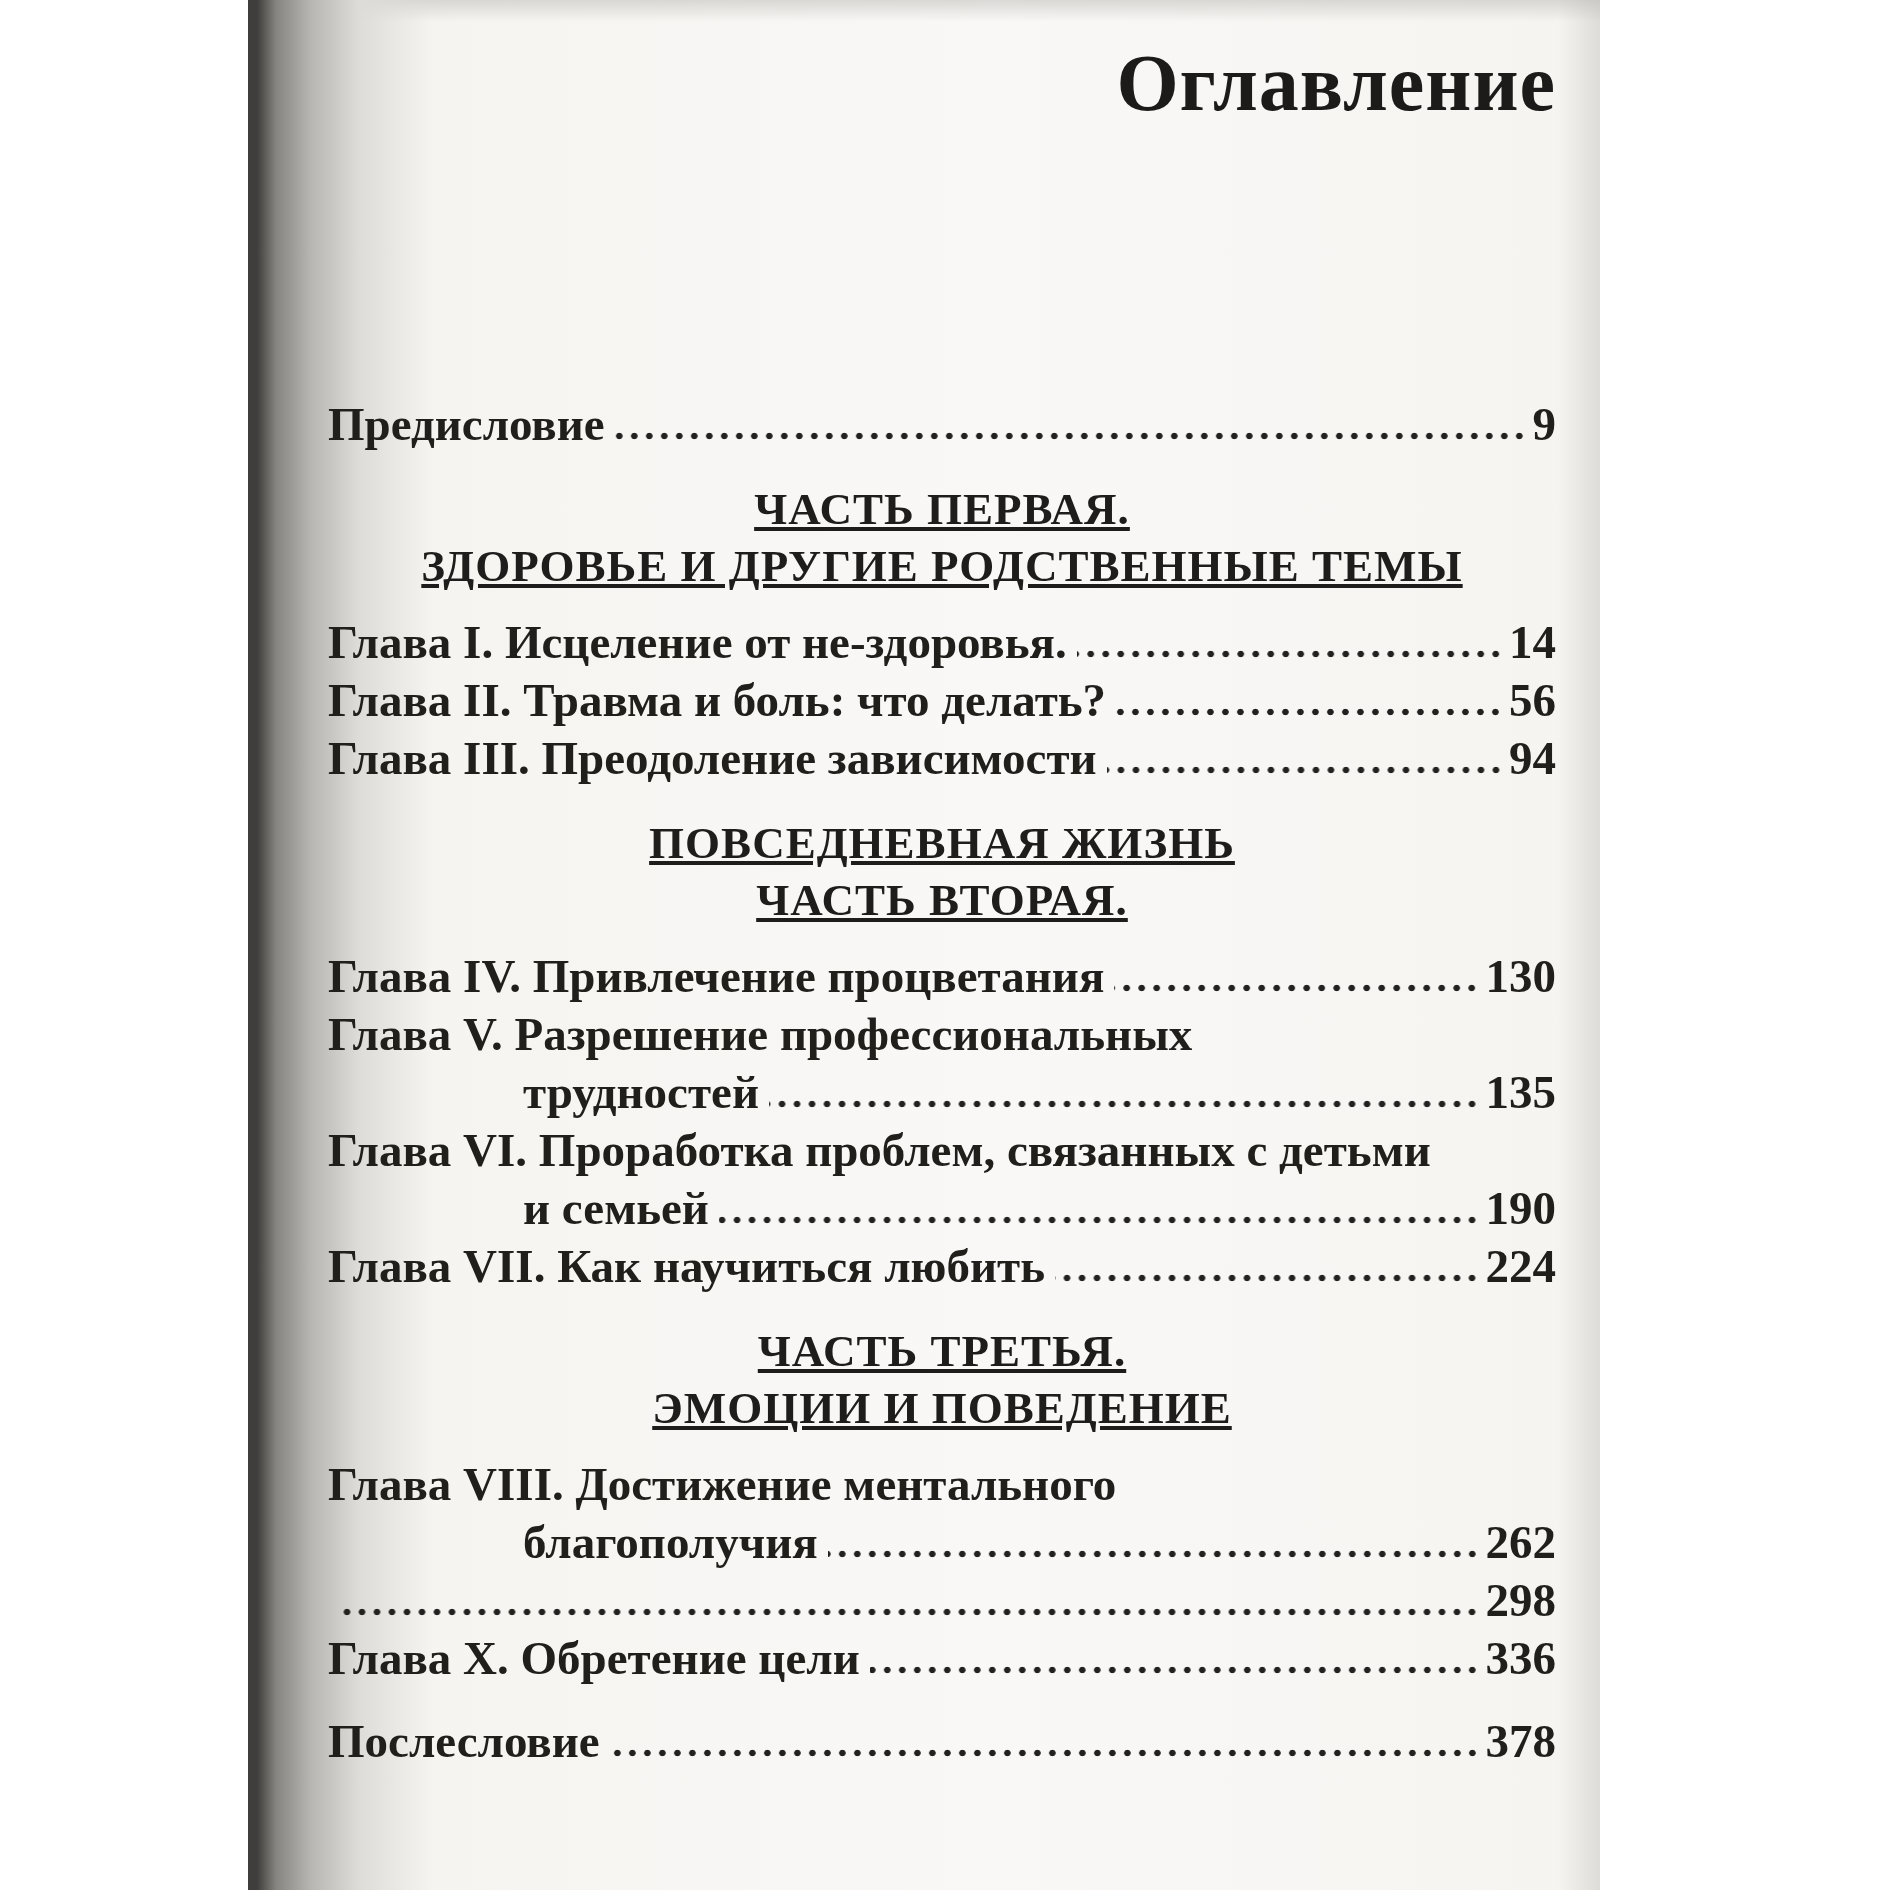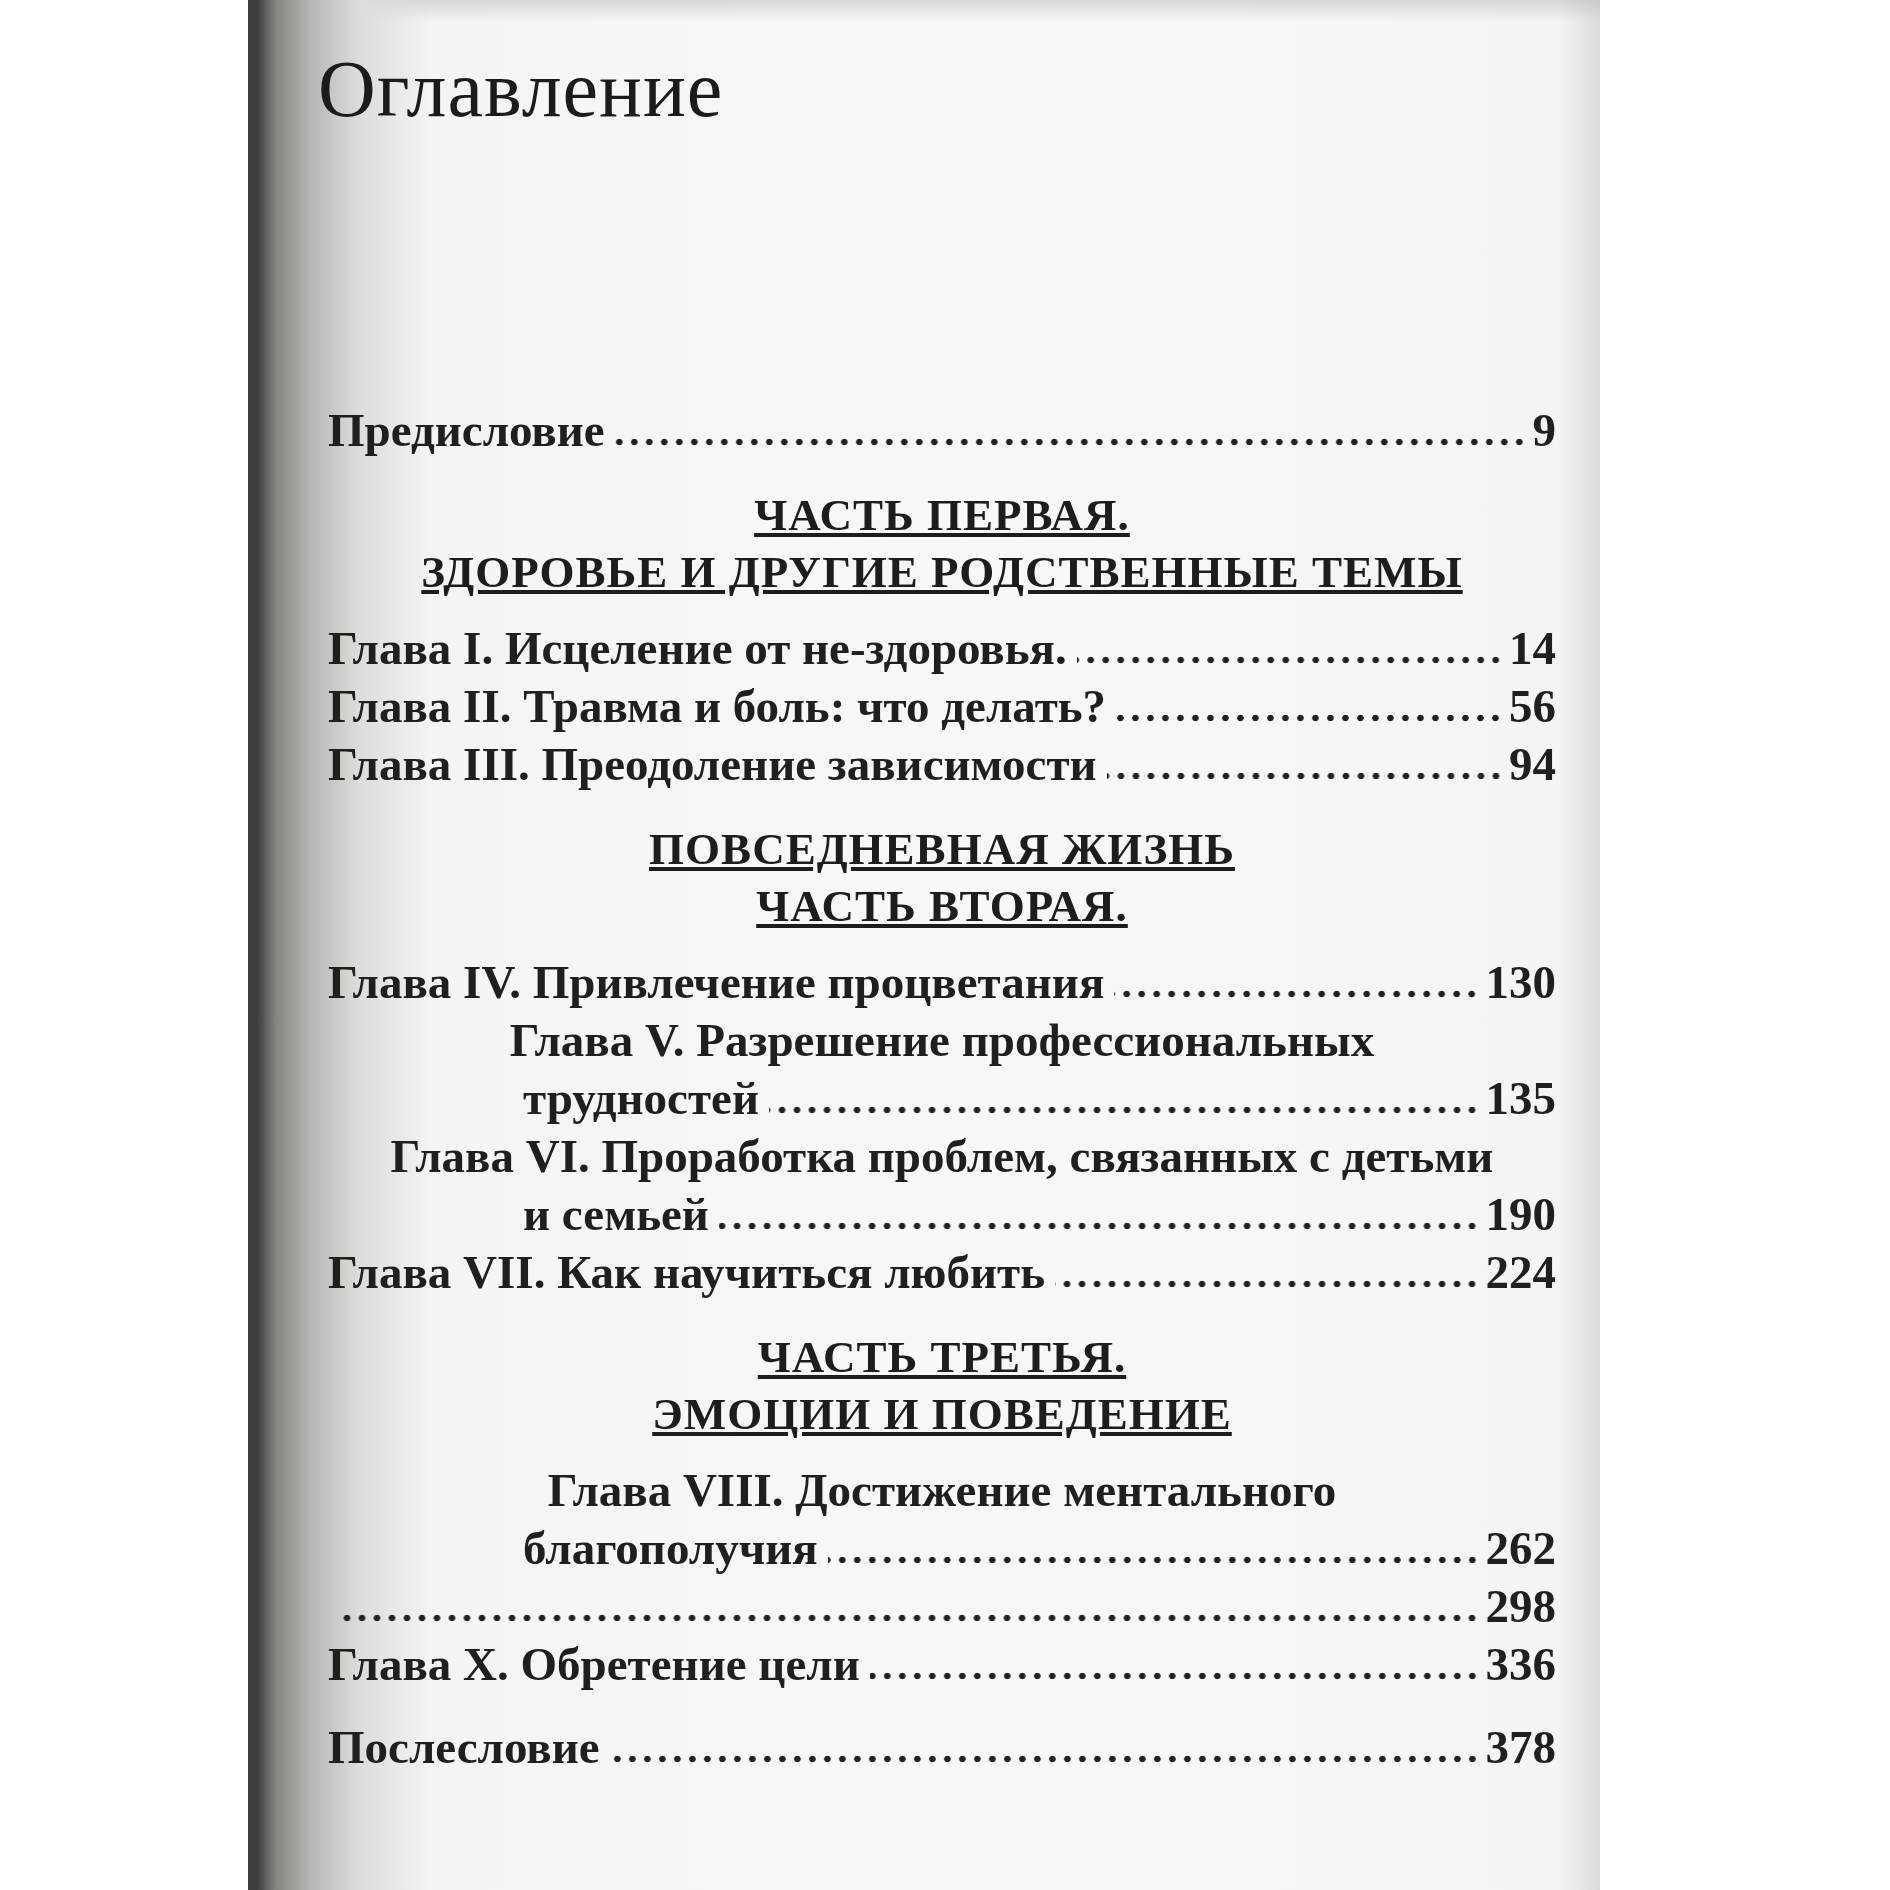--- a/index.html
+++ b/index.html
@@ -40,38 +40,38 @@
       #b7b5b1 62px,
       #dedcd8 110px,
       rgba(247,246,243,0) 185px);
     pointer-events: none;
   }
   .page-inner {
     position: relative;
     padding: 36px 44px 0 80px;
   }
   .page-title {
-    margin: 6px 0 0 -10px;
+    margin: 0 0 0 -10px;
     font-size: 80px;
     line-height: 94px;
-    font-weight: 400;
+    font-weight: 700;
     letter-spacing: 1px;
     color: #1c1b19;
+    text-align: right;
   }
   .toc-list {
     margin-top: 265px;
     font-size: 47px;
     font-weight: 700;
   }
   .toc-row {
     display: flex;
     align-items: baseline;
     line-height: 58px;
     white-space: nowrap;
-    justify-content: center;
   }
   .toc-row.indent { padding-left: 195px; }
   .toc-row.gap-before { margin-top: 25px; }
   .entry-label { flex: 0 0 auto; }
   .dot-leader {
     flex: 1 1 auto;
     align-self: flex-end;
     height: 14px;
     margin: 0 6px 10px 10px;
     background-image: radial-gradient(circle, #22211f 2.9px, rgba(0,0,0,0) 3.6px);

